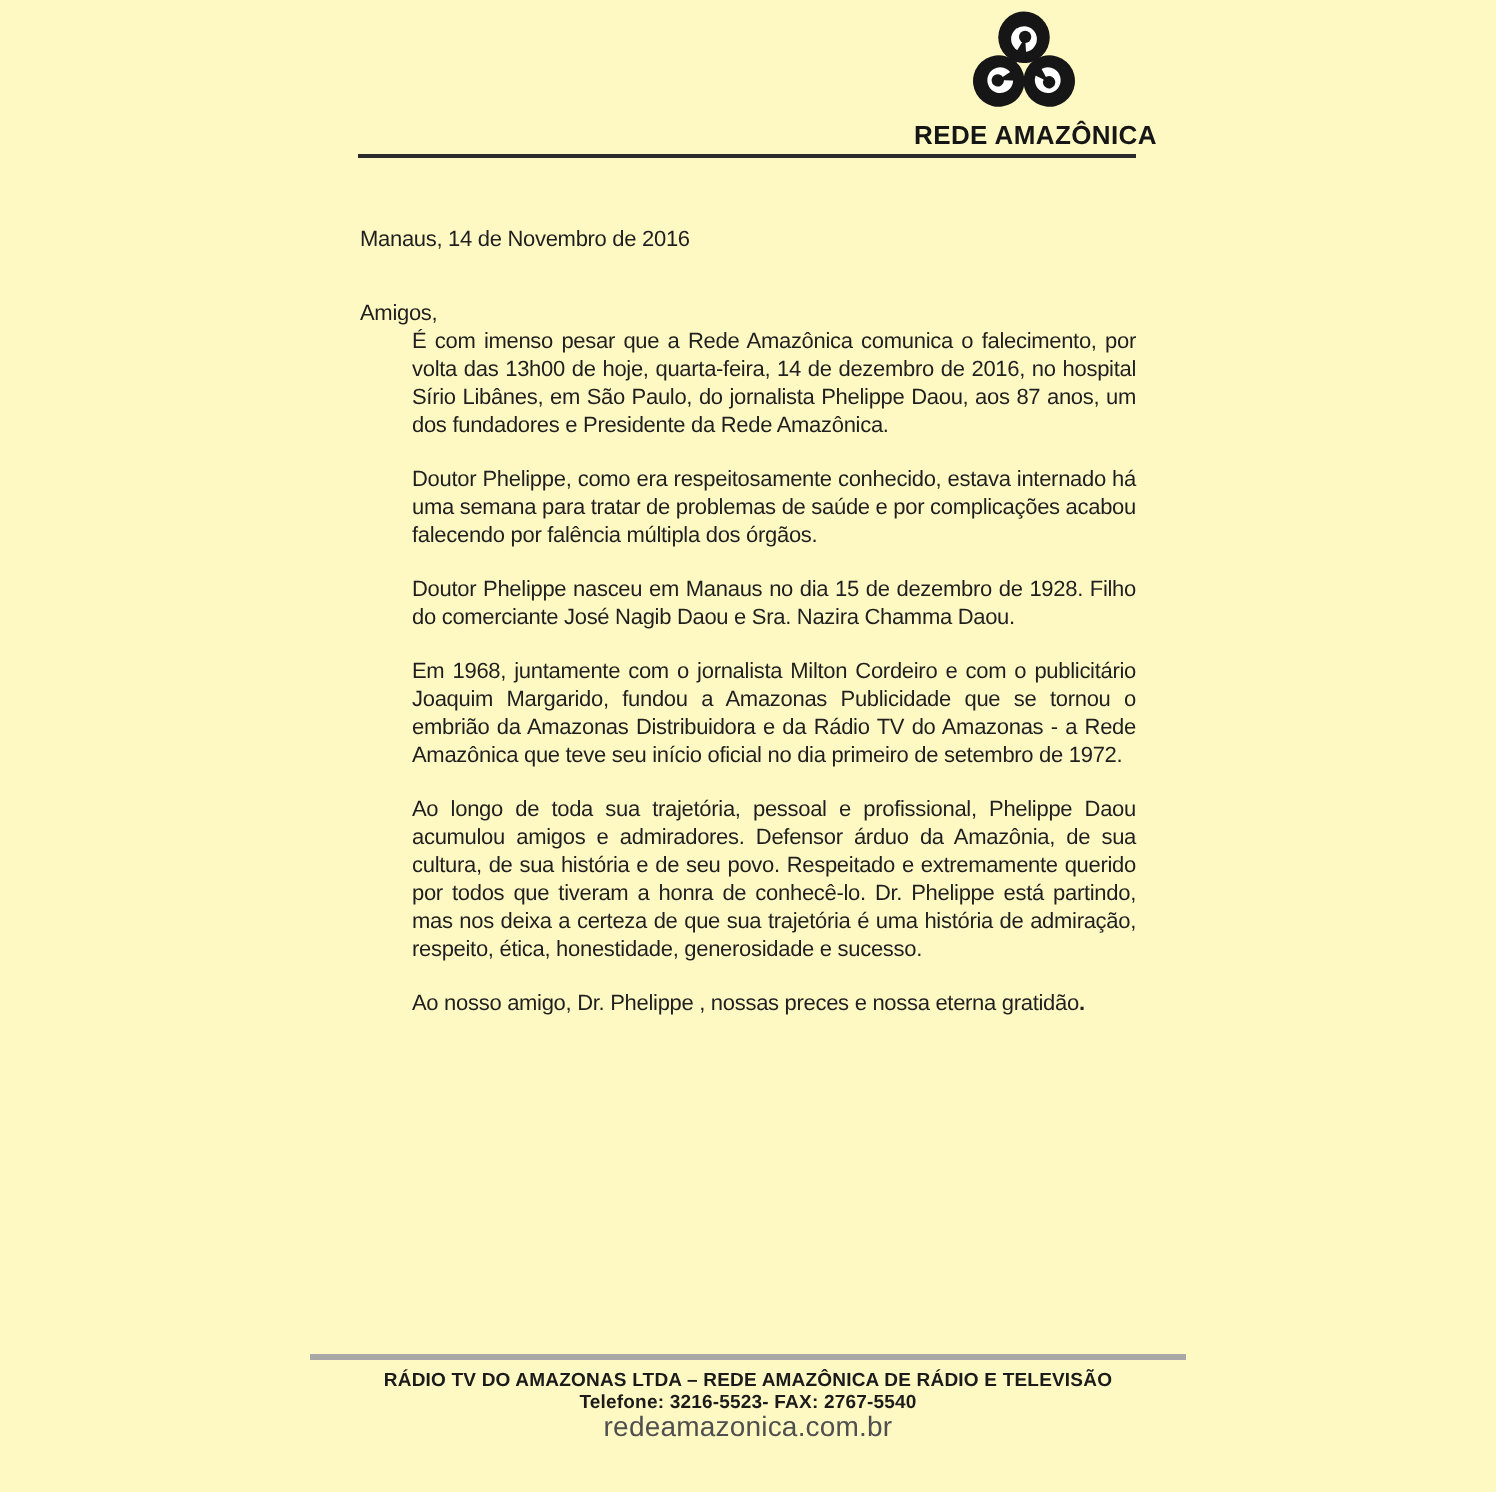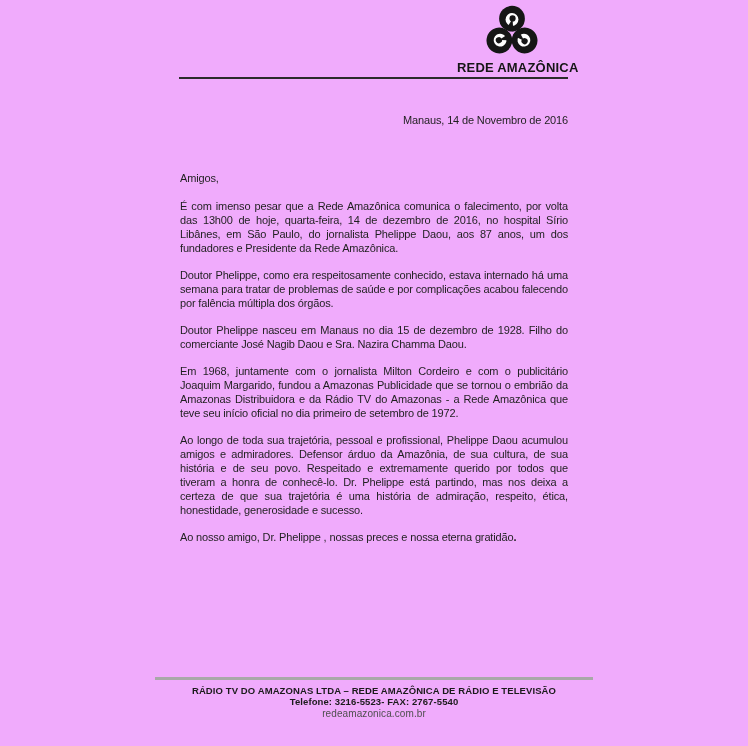--- a/index.html
+++ b/index.html
@@ -5,21 +5,21 @@
   * { margin: 0; padding: 0; box-sizing: border-box; }
   html, body { background: #ffffff; }
   body {
     width: 748px; height: 746px;
     font-family: "Liberation Sans", sans-serif;
     position: relative;
     overflow: hidden;
   }
   .page {
     position: absolute; inset: 0;
-    background: #f0abfc;
+    background: #fef9c3;
     padding-left: 19px;
   }
 
   
   .letterhead {
     position: absolute;
     top: 4px; right: 181px;
     width: 110px;
     text-align: center;
   }
@@ -47,25 +47,24 @@
     position: absolute;
     left: 180px; top: 113px;
     width: 388px;
     color: #1f1f1f;
     font-size: 11px;
     line-height: 14px;
     letter-spacing: -0.15px;
     text-align: justify;
   }
   .dateline {
-    text-align: right;
-    margin-bottom: 44px;
+    margin-bottom: 23px;
   }
-  .salutation { margin-bottom: 14px; }
-  .letter-body p { margin-bottom: 13px; }
+  .salutation { }
+  .letter-body p { margin-bottom: 13px; margin-left: 26px; }
   .closing-period { font-weight: bold; }
 
   
   .footer-rule {
     position: absolute;
     left: 155px; top: 677px;
     width: 438px; height: 3px;
     background: #a8a8a8;
   }
   .footer-block {
@@ -74,21 +73,21 @@
     width: 748px;
     text-align: center;
     color: #1b1b1b;
     font-size: 9.5px;
     line-height: 11px;
     font-weight: bold;
     letter-spacing: 0.1px;
   }
   .footer-website {
     font-weight: normal;
-    font-size: 10px;
+    font-size: 14px;
     color: #4f4f4f;
     margin-top: 1px;
   }
 </style>
 </head>
 <body>
 
 <div class="page">
 
   <div class="letterhead">

